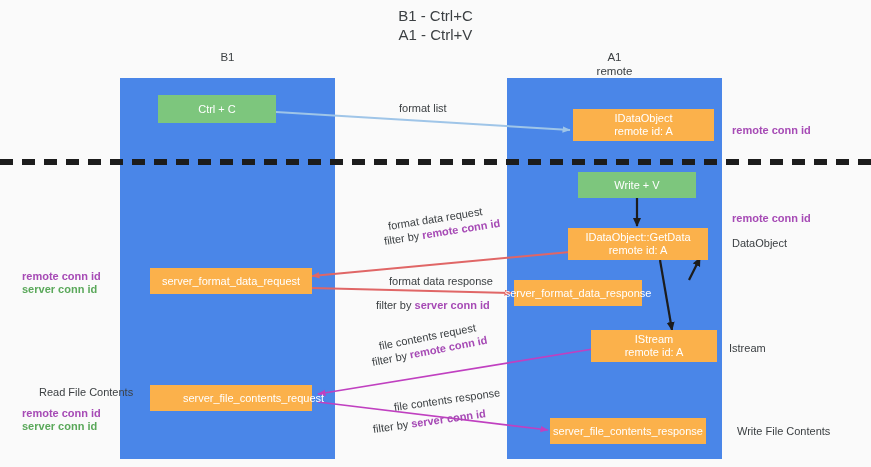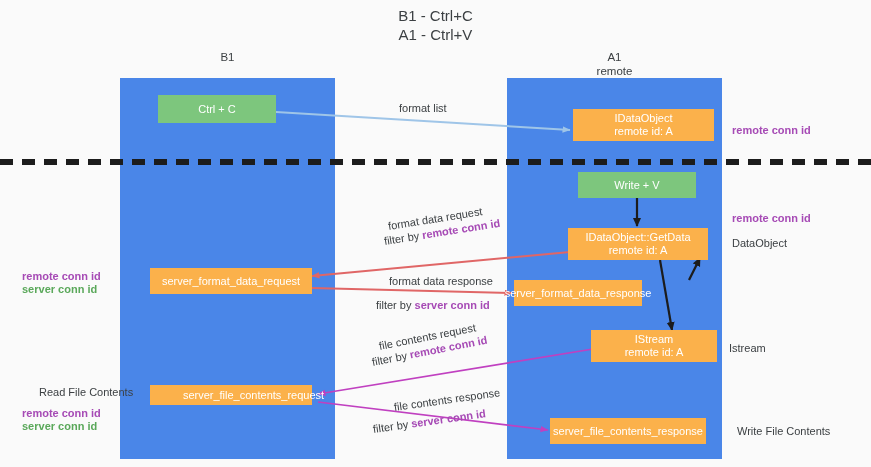--- a/index.html
+++ b/index.html
@@ -121,21 +121,21 @@
 
   <div class="node orange" style="left:514px;top:280px;width:128px;height:26px;">
     <div>server_format_data_response</div>
   </div>
 
   <div class="node orange" style="left:591px;top:330px;width:126px;height:32px;">
     <div>IStream</div>
     <div class="l2">remote id: A</div>
   </div>
 
-  <div class="node orange" style="left:150px;top:385px;width:162px;height:20px;padding-left:45px;">
+  <div class="node orange" style="left:150px;top:385px;width:162px;height:26px;padding-left:45px;">
     <div>server_file_contents_request</div>
   </div>
 
   <div class="node orange" style="left:550px;top:418px;width:156px;height:26px;">
     <div>server_file_contents_response</div>
   </div>
 
   <div class="lbl" style="left:399px;top:101px;">
     <span>format list</span>
   </div>

